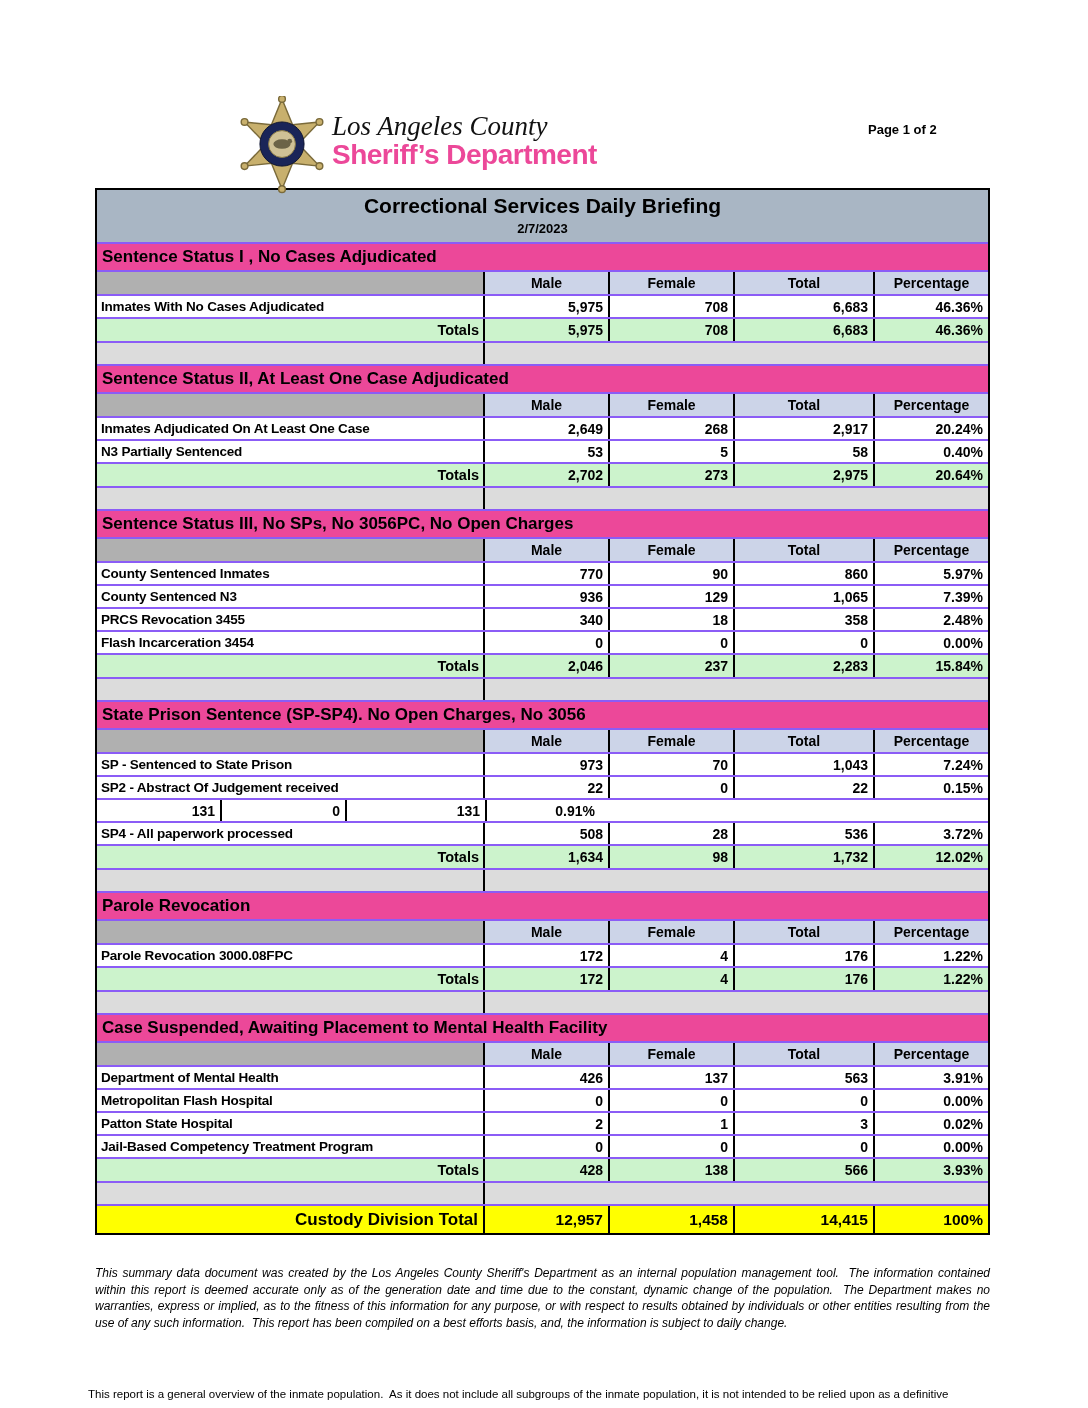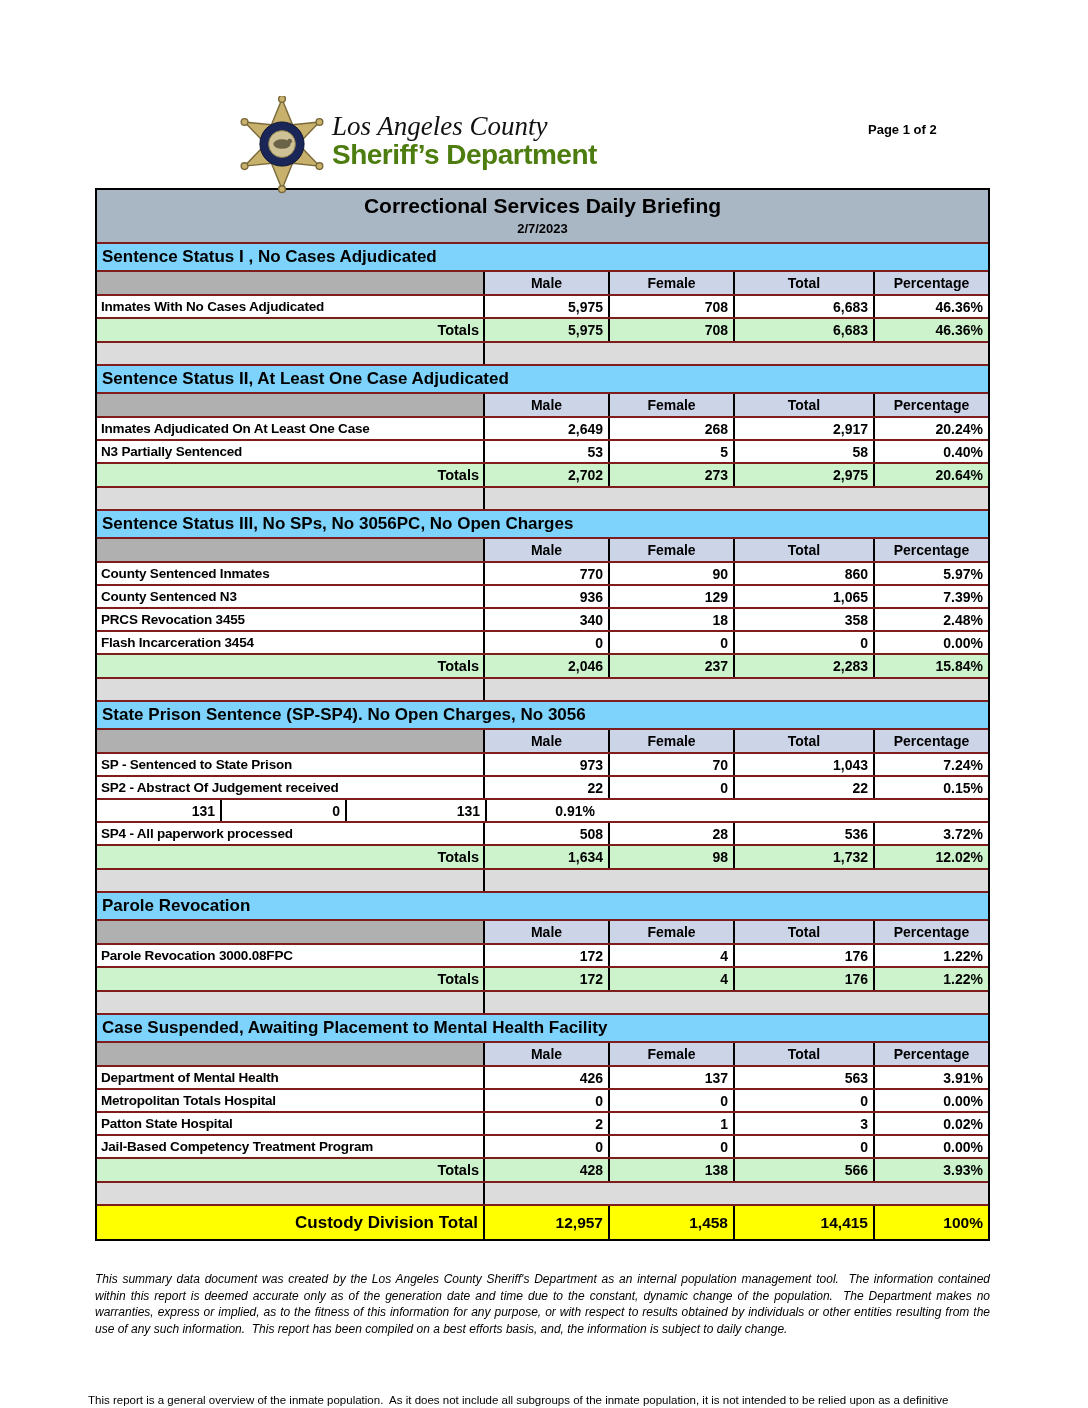--- a/index.html
+++ b/index.html
@@ -2,56 +2,56 @@
 <html><head>
 <meta charset="utf-8">
 <style>
   html,body{margin:0;padding:0;background:#fff;}
   body{width:1088px;height:1408px;position:relative;font-family:"Liberation Sans",sans-serif;color:#000;}
   
   .hdr{position:relative;height:188px;}
   .badge{position:absolute;left:234px;top:96px;}
   .logo-text{position:absolute;left:332px;top:112px;line-height:1.05;}
   .logo-county{font-family:"Liberation Serif",serif;font-style:italic;font-size:27px;color:#111;}
-  .logo-dept{font-size:28px;font-weight:700;letter-spacing:-0.5px;color:#4d7c0f;}
+  .logo-dept{font-size:28px;font-weight:700;letter-spacing:-0.5px;color:#ec4899;}
   .pagelabel{position:absolute;left:868px;top:122px;font-size:13px;font-weight:700;text-align:center;}
   
   .tbl{width:895px;margin-left:95px;border:2px solid #000;box-sizing:border-box;}
-  .row{display:flex;border-bottom:2px solid #7f1d1d;}
+  .row{display:flex;border-bottom:2px solid #8b5cf6;}
   .row:last-child{border-bottom:none;}
   .cell{box-sizing:border-box;border-right:2px solid #000;display:flex;align-items:center;overflow:hidden;}
   .cell:last-child{border-right:none;}
   .c-label{width:388px;}
   .c-male{width:125px;}
   .c-female{width:125px;}
   .c-total{width:140px;}
   .c-pct{width:113px;}
   .num{justify-content:flex-end;padding-right:5px;font-weight:700;font-size:14px;}
   
   .banner{display:block;background:#a9b6c4;text-align:center;height:50px;padding-top:2px;}
   .banner-title{font-size:21px;font-weight:700;line-height:28px;}
   .banner-date{font-size:13px;font-weight:700;line-height:17px;}
   
-  .sec-title{background:#7dd3fc;height:26px;font-size:17px;font-weight:700;padding-left:5px;display:flex;align-items:center;}
+  .sec-title{background:#ec4899;height:26px;font-size:17px;font-weight:700;padding-left:5px;display:flex;align-items:center;}
   
   .colsrow{height:22px;}
   .colsrow .c-label{background:#b0b0b0;}
   .colhead{background:#ccd4e8;justify-content:center;font-weight:700;font-size:14px;padding-right:0;}
   
   .datarow{height:21px;background:#fff;}
   .rowlabel{font-weight:700;font-size:13.5px;padding-left:4px;letter-spacing:-0.2px;}
   
   .totrow{height:22px;}
   .totrow .cell{background:#ccf3cc;}
   .totlabel{justify-content:flex-end;padding-right:4px;font-weight:700;font-size:14.5px;}
   
   .gaprow{height:21px;}
   .gaprow .cell{background:#dcdcdc;}
   
-  .grandrow{height:33px;}
+  .grandrow{height:27px;}
   .grandrow .cell{background:#ffff00;}
   .grandlabel{justify-content:flex-end;padding-right:5px;font-weight:700;font-size:17px;}
   .grandnum{font-size:15.5px;}
   
   .disclaimer{margin:30px 0 0 95px;width:895px;font-size:12px;font-style:italic;line-height:16.5px;text-align:justify;white-space:pre-wrap;}
   .footnote{margin:52px 0 0 88px;width:906px;font-size:11.5px;line-height:22px;white-space:pre-wrap;}
 </style>
 </head>
 <body>
 
@@ -279,21 +279,21 @@
     <div class="cell c-pct colhead">Percentage</div>
   </div>
   <div class="row datarow">
     <div class="cell c-label rowlabel">Department of Mental Health</div>
     <div class="cell c-male num">426</div>
     <div class="cell c-female num">137</div>
     <div class="cell c-total num">563</div>
     <div class="cell c-pct num">3.91%</div>
   </div>
   <div class="row datarow">
-    <div class="cell c-label rowlabel">Metropolitan Totals Hospital</div>
+    <div class="cell c-label rowlabel">Metropolitan Flash Hospital</div>
     <div class="cell c-male num">0</div>
     <div class="cell c-female num">0</div>
     <div class="cell c-total num">0</div>
     <div class="cell c-pct num">0.00%</div>
   </div>
   <div class="row datarow">
     <div class="cell c-label rowlabel">Patton State Hospital</div>
     <div class="cell c-male num">2</div>
     <div class="cell c-female num">1</div>
     <div class="cell c-total num">3</div>

